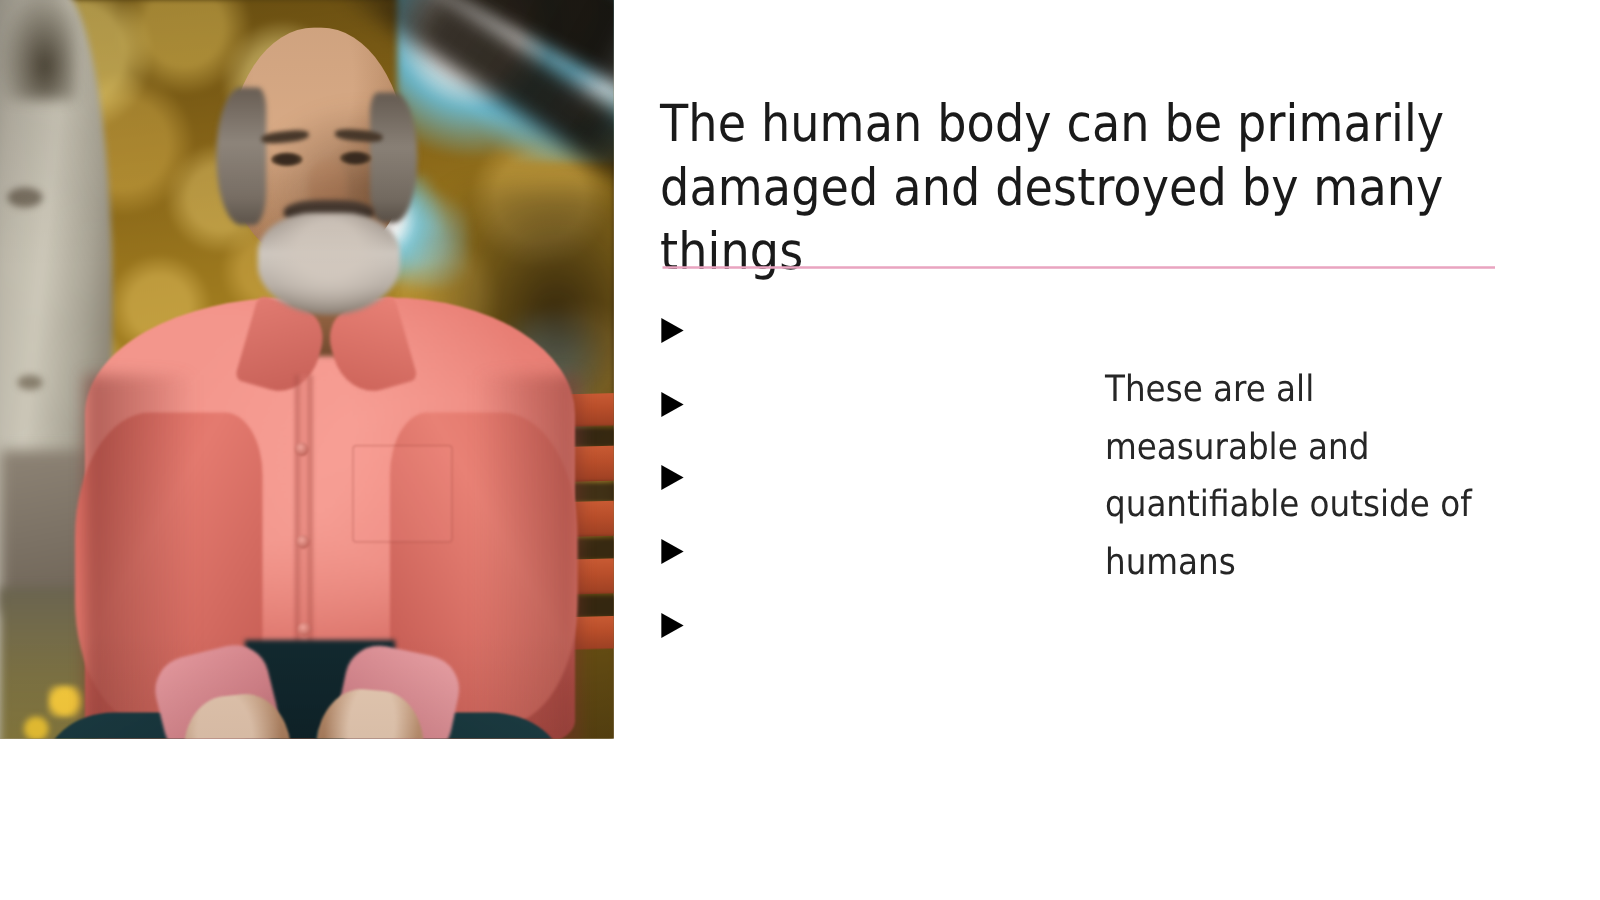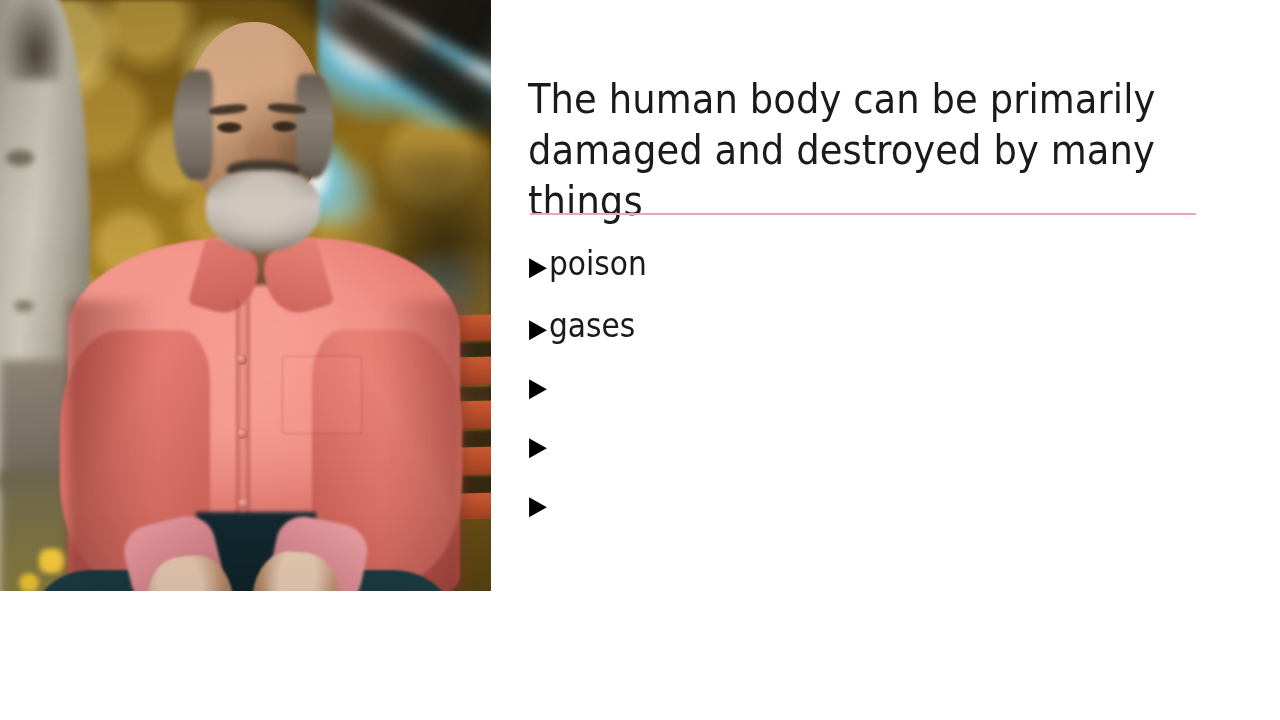--- a/index.html
+++ b/index.html
@@ -509,31 +509,30 @@
   </div>
 
   <div id="title">The human body can be primarily
 damaged and destroyed by many things</div>
 
   <div id="divider"></div>
 
   <div id="bullets">
     <div class="bullet">
       <span class="marker">▶</span>
-      <span>poison</span>
     </div>
     <div class="bullet">
       <span class="marker">▶</span>
-      <span>gases</span>
     </div>
     <div class="bullet">
       <span class="marker">▶</span>
     </div>
     <div class="bullet">
       <span class="marker">▶</span>
     </div>
     <div class="bullet">
       <span class="marker">▶</span>
     </div>
   </div>
 
+  <div id="side-note">These are all measurable and quantifiable outside of humans</div>
 
 </div>
 
 </body></html>

